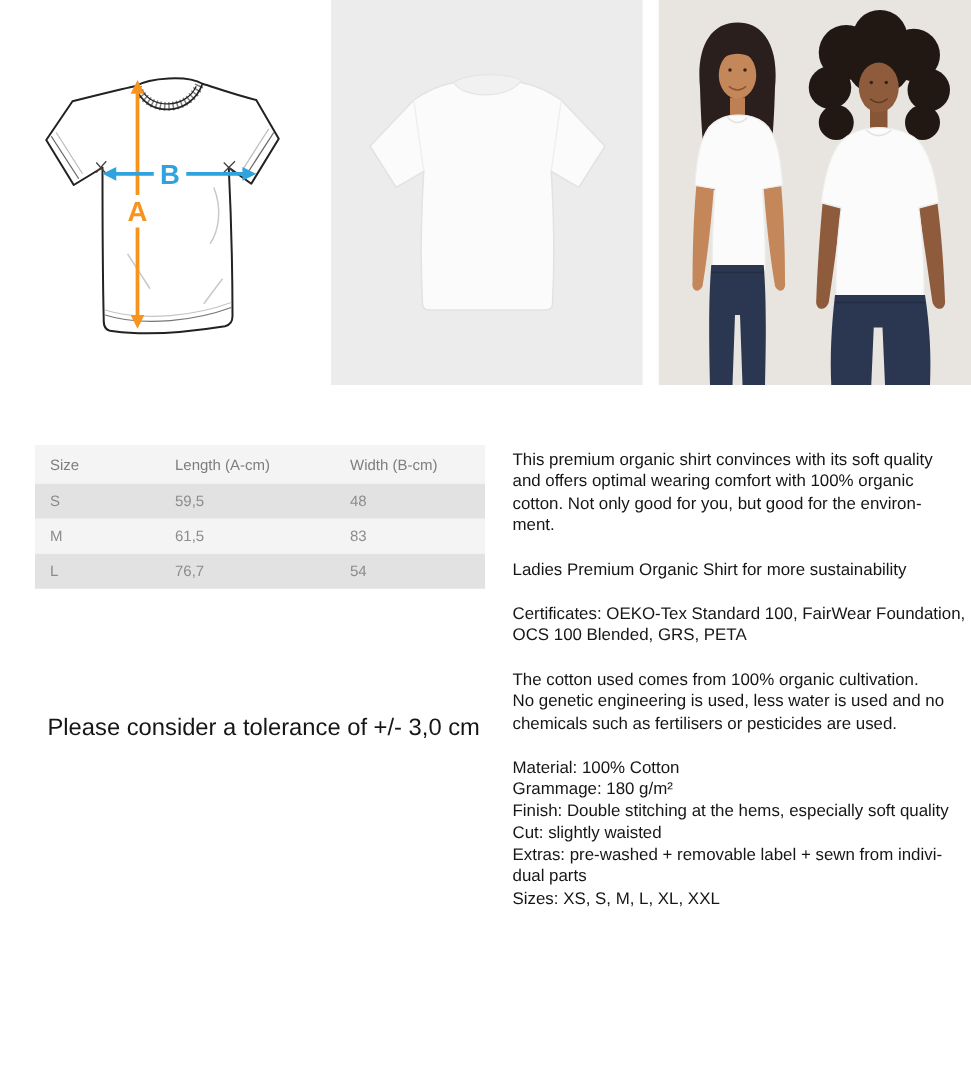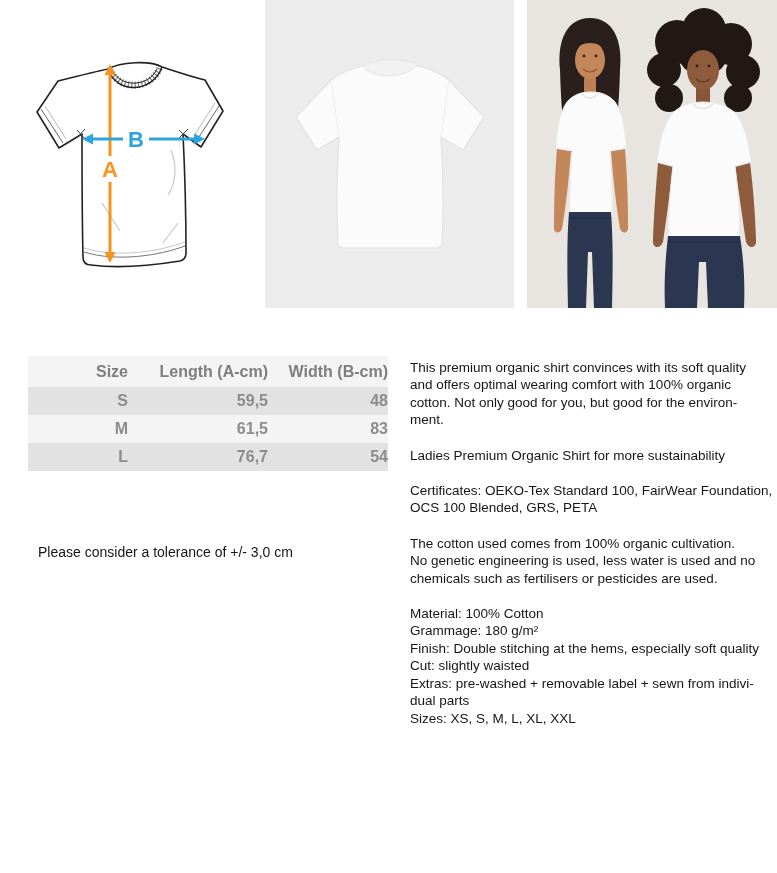--- a/index.html
+++ b/index.html
@@ -15,32 +15,32 @@
 
   
   .size-table{
     position:absolute;left:28px;top:356px;width:360px;
     border-collapse:collapse;table-layout:fixed;
   }
   .size-table col.c1{width:100px;}
   .size-table col.c2{width:140px;}
   .size-table col.c3{width:120px;}
   .size-table th,.size-table td{
-    font-weight:bold;text-align:right;padding:0 0 0 12px;
-    font-size:16px;color:#8C8C8C;
+    font-weight:normal;text-align:left;padding:0 0 0 12px;
+    font-size:12px;color:#8C8C8C;
   }
   .size-table thead tr{height:31px;background:#F4F4F4;}
   .size-table thead th{color:#7E7E7E;}
   .size-table tbody tr{height:28px;}
   .size-table tbody tr:nth-child(odd){background:#E2E2E2;}
   .size-table tbody tr:nth-child(even){background:#F4F4F4;}
 
   .tolerance-note{
-    position:absolute;left:38px;top:544px;
-    font-size:14px;color:#161616;
+    position:absolute;left:38px;top:572px;
+    font-size:19px;color:#161616;
   }
 
   
   .description{
     position:absolute;left:410px;top:359px;width:370px;
     font-size:13.5px;line-height:17.4px;color:#161616;
   }
   .description p{margin:0 0 18px 0;white-space:pre-line;}
 
   .svg-label{font-family:"Liberation Sans", sans-serif;font-weight:bold;font-size:22px;}

